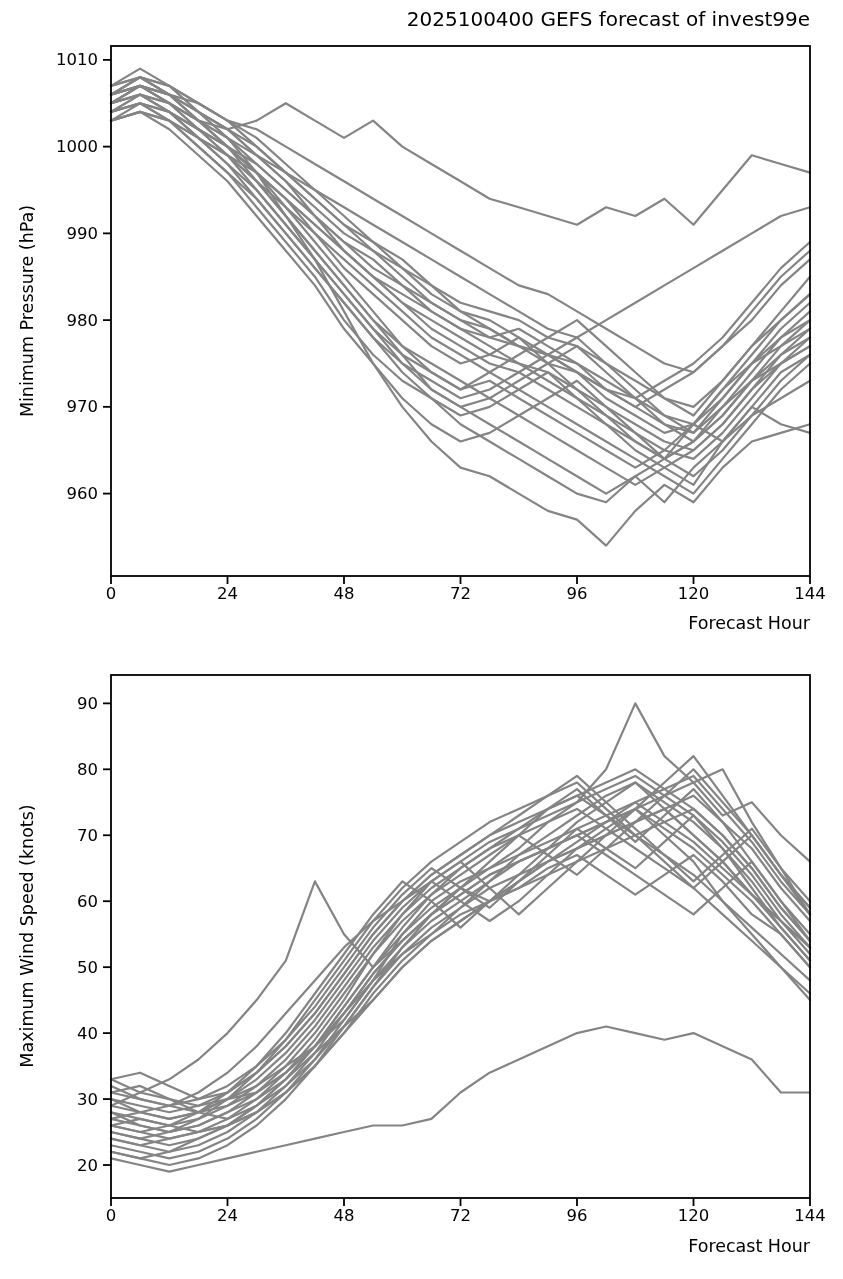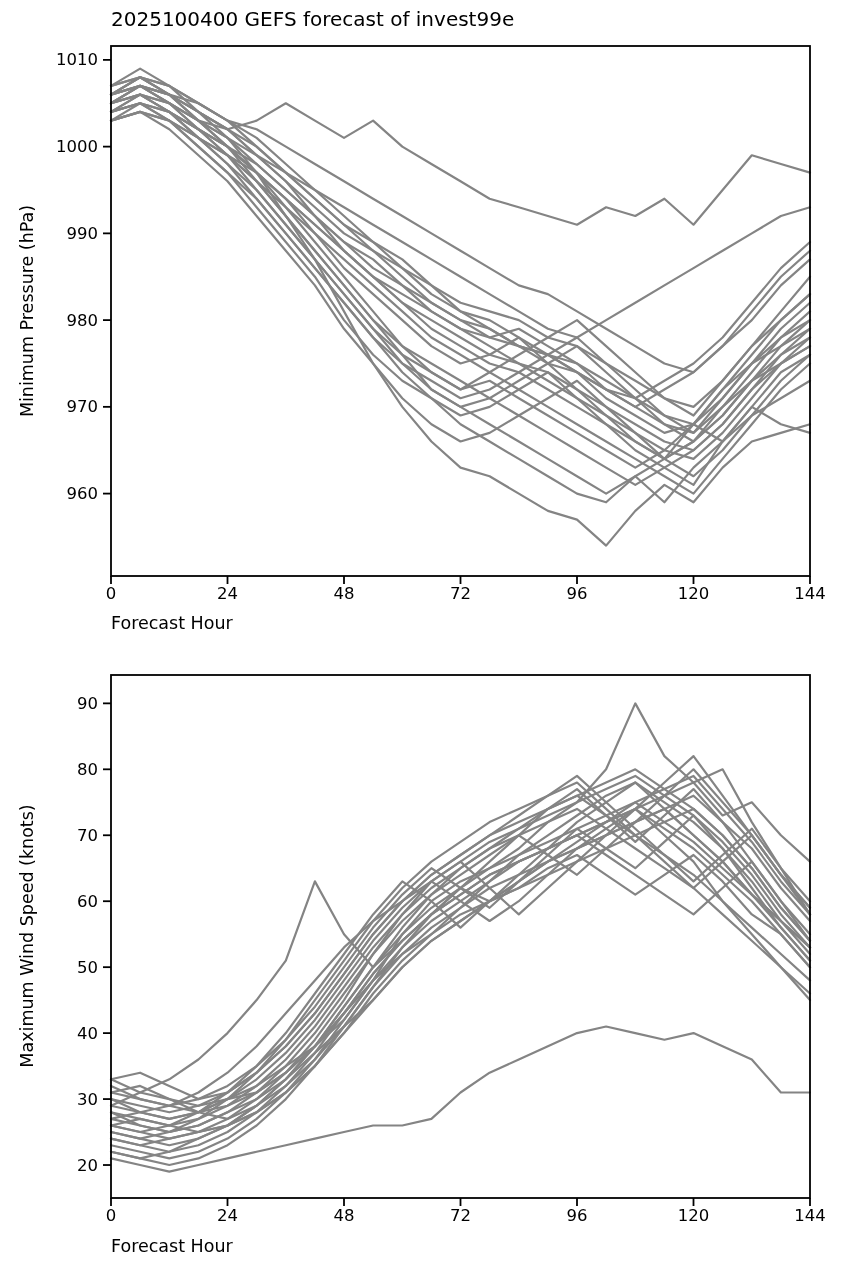--- a/index.html
+++ b/index.html
@@ -3,24 +3,24 @@
 <meta charset="utf-8">
 <style>
   html,body{margin:0;padding:0;background:#ffffff;}
   .figure{
     position:relative;width:843px;height:1279px;background:#ffffff;
     font-family:"DejaVu Sans","Liberation Sans",sans-serif;color:#000000;
     overflow:hidden;
   }
   .fig-title{
     position:absolute;left:111px;width:699px;top:7px;
-    text-align:left;font-size:20px;color:#000;
+    text-align:right;font-size:20px;color:#000;
   }
   .xlabel{
-    position:absolute;left:111px;width:699px;text-align:left;
+    position:absolute;left:111px;width:699px;text-align:right;
     font-size:17.5px;color:#000;
   }
   .xlabel.top{top:613px;}
   .xlabel.bottom{top:1236px;}
   .ylabel{
     position:absolute;font-size:17.5px;color:#000;white-space:nowrap;
     transform:translate(-50%,-50%) rotate(-90deg);
   }
   .ylabel.top{left:27px;top:311px;}
   .ylabel.bottom{left:27px;top:936px;}

